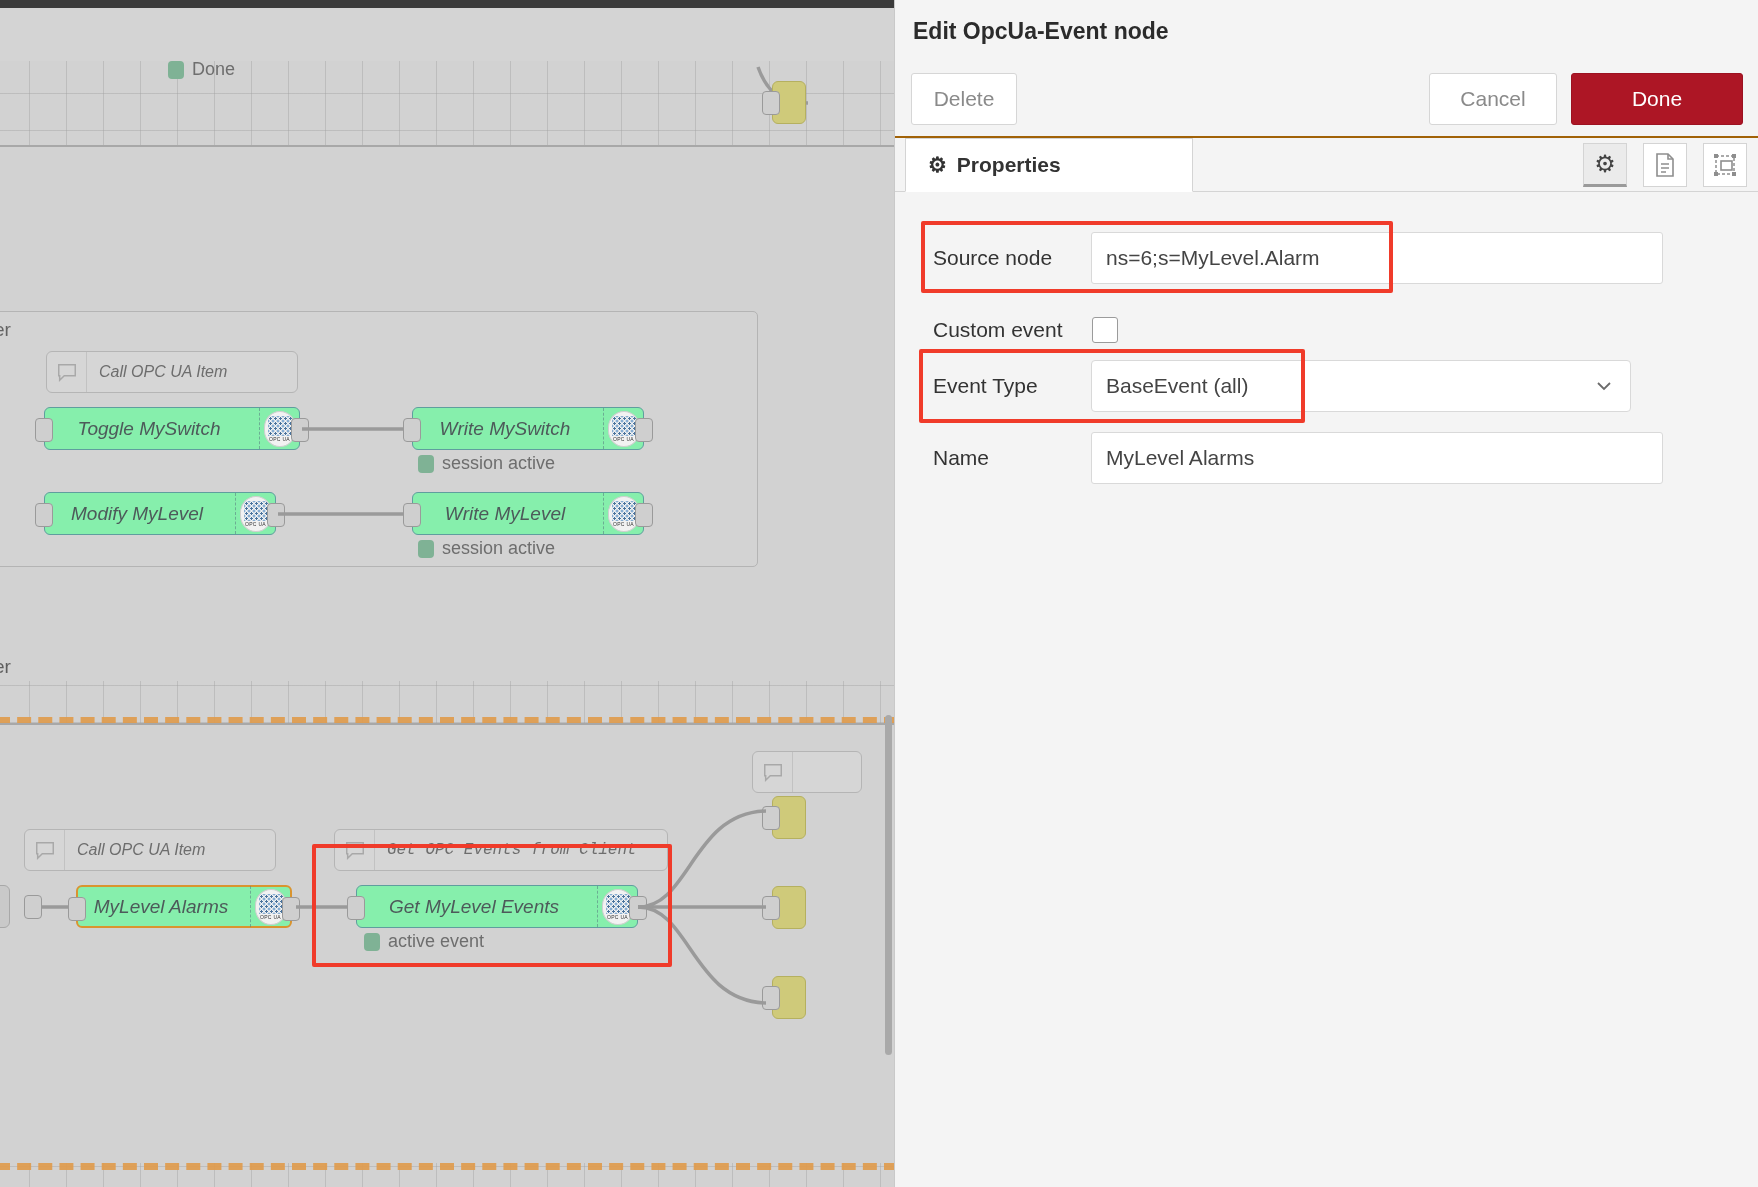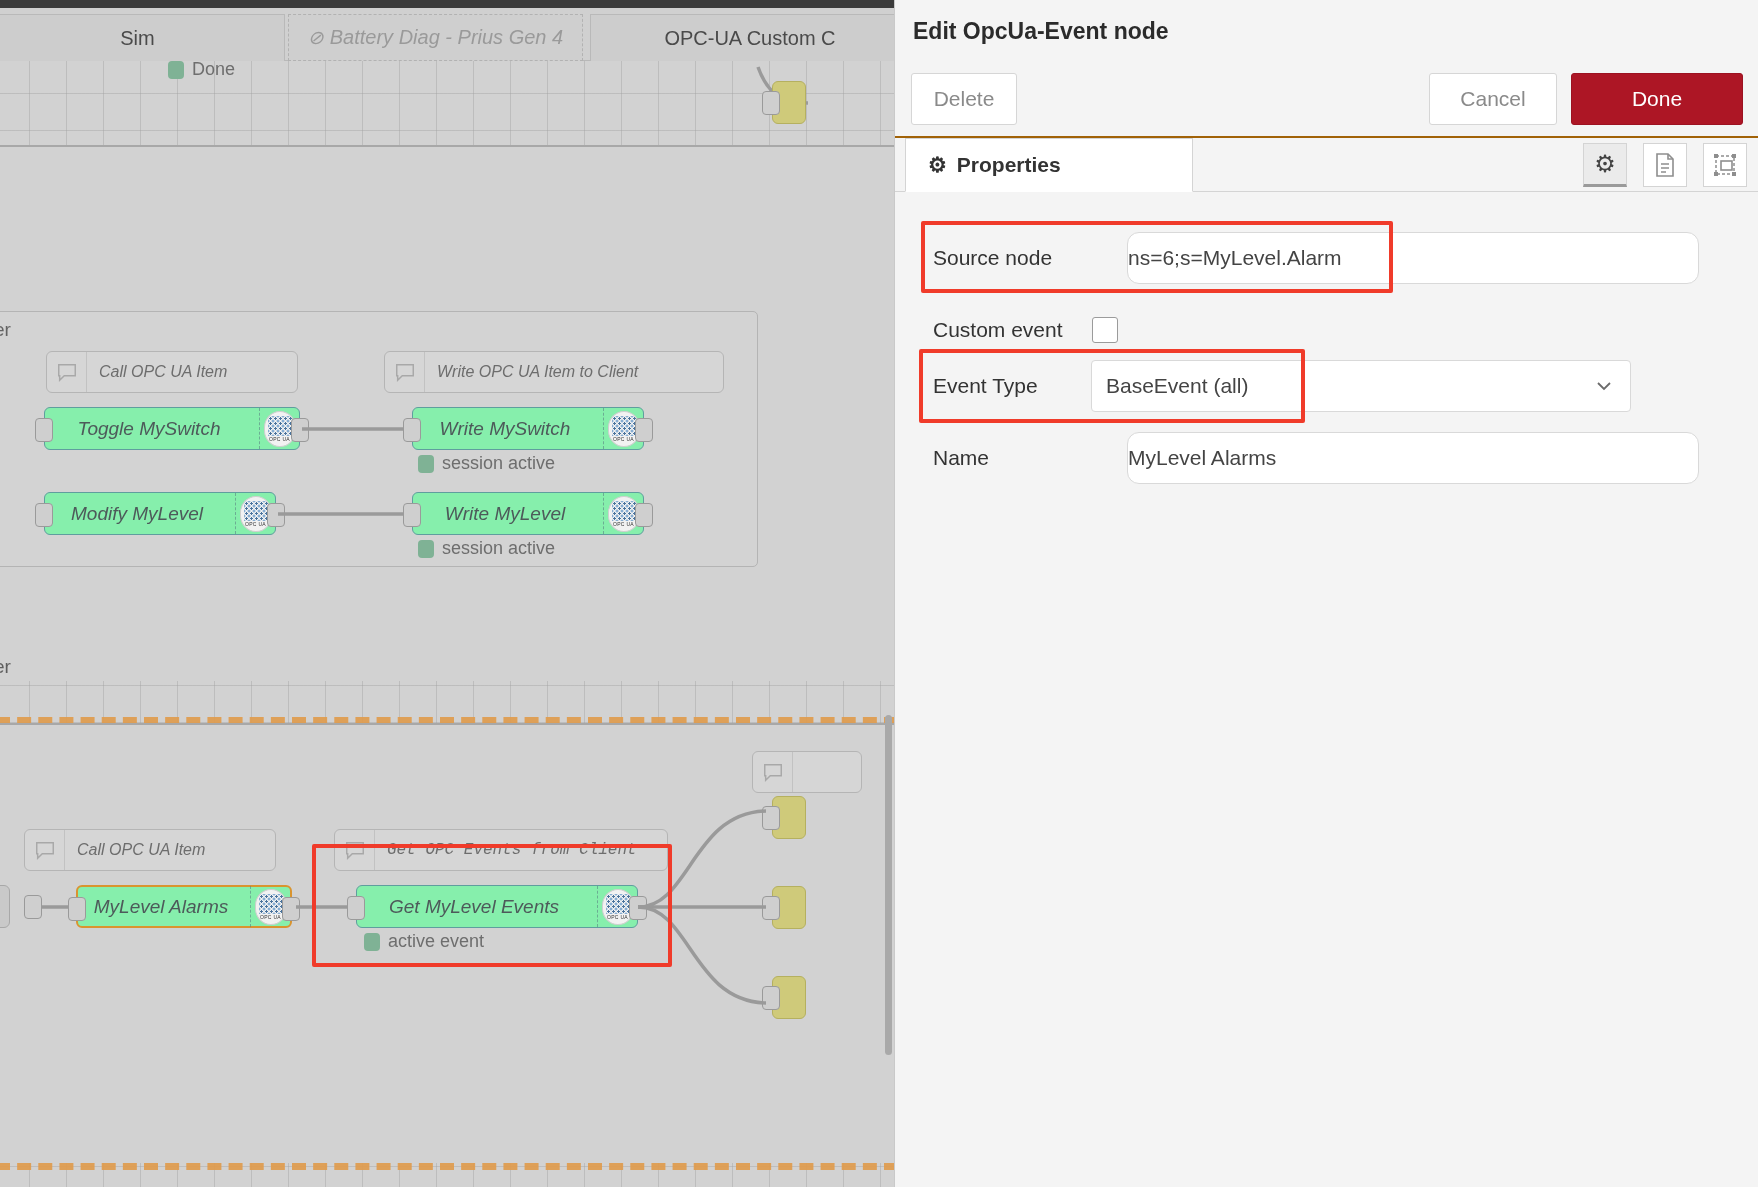--- a/index.html
+++ b/index.html
@@ -209,23 +209,23 @@
   .iconbtn.i1 { left: 688px; }
   .iconbtn.i2 { left: 748px; }
   .iconbtn.i3 { left: 808px; }
 
   
   .form { position: absolute; left: 0; top: 192px; width: 864px; }
   .frow { position: absolute; left: 0; width: 864px; height: 52px; display: flex; align-items: center; }
   .flabel { position: absolute; left: 38px; font-size: 21px; color: #333; }
   .finput {
     position: absolute; left: 196px; width: 572px; height: 52px;
-    border: 1px solid #d9d9d9; border-radius: 12px; background: #fff;
-    display: flex; align-items: center; 
-    font-size: 21px; color: #444; margin-left: 36px;
+    border: 1px solid #d9d9d9; border-radius: 3px; background: #fff;
+    display: flex; align-items: center; padding-left: 14px;
+    font-size: 21px; color: #444;
   }
   .fselect {
     position: absolute; left: 196px; width: 540px; height: 52px;
     border: 1px solid #d9d9d9; border-radius: 4px; background: #fff;
     display: flex; align-items: center; padding-left: 14px;
     font-size: 21px; color: #444;
   }
   .chev { position: absolute; right: 16px; top: 15px; }
   .checkbox {
     position: absolute; left: 197px; width: 26px; height: 26px;
@@ -235,32 +235,20 @@
 </style>
 </head>
 <body>
 
 <div id="root">
 
   <div class="topstrip"></div>
 
   <div class="editor">
 
-    <div class="tabbar">
-      <div class="tab t1">
-        <span>Sim</span>
-      </div>
-      <div class="tab t2">
-        <span class="tab-block">⊘</span>
-        <span>Battery Diag - Prius Gen 4</span>
-      </div>
-      <div class="tab t3">
-        <span>OPC-UA Custom C</span>
-      </div>
-    </div>
 
     <div class="canvas">
       <div class="grid"></div>
 
       <div class="grouppanel line-top line-bot" style="left:0; top:84px; width:894px; height:240px;"></div>
 
       <div class="status" style="left:168px; top:-2px;">
         <span class="status-dot"></span>
         <span>Done</span>
       </div>
@@ -279,28 +267,20 @@
 
       <div class="chip" style="left:46px; top:290px; width:252px;">
         <span class="chip-icon">
           <svg viewBox="0 0 24 24">
               <path d="M3 4h18v12H9l-5 5v-5H3z" fill="none" stroke="#a8a8a8" stroke-width="1.6"></path>
             </svg>
         </span>
         <span class="chip-text">Call OPC UA Item</span>
       </div>
 
-      <div class="chip" style="left:384px; top:290px; width:340px;">
-        <span class="chip-icon">
-          <svg viewBox="0 0 24 24">
-              <path d="M3 4h18v12H9l-5 5v-5H3z" fill="none" stroke="#a8a8a8" stroke-width="1.6"></path>
-            </svg>
-        </span>
-        <span class="chip-text">Write OPC UA Item to Client</span>
-      </div>
 
       <div class="node" style="left:44px; top:346px; width:256px;">
         <div class="port in"></div>
         <span class="node-label">Toggle MySwitch</span>
         <span class="node-badge">
           <span class="opclogo">
               <span class="dots"></span>
               <span class="txt">OPC UA</span>
             </span>
         </span>

